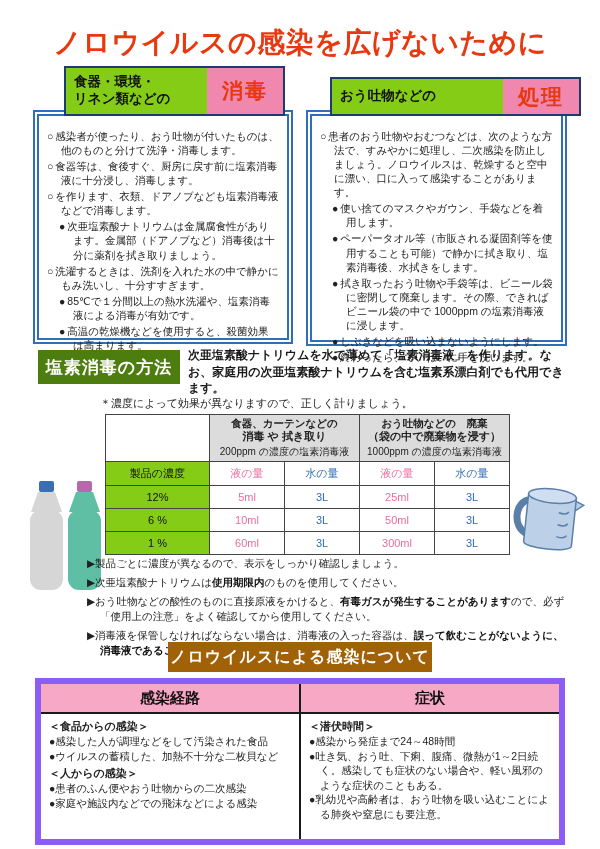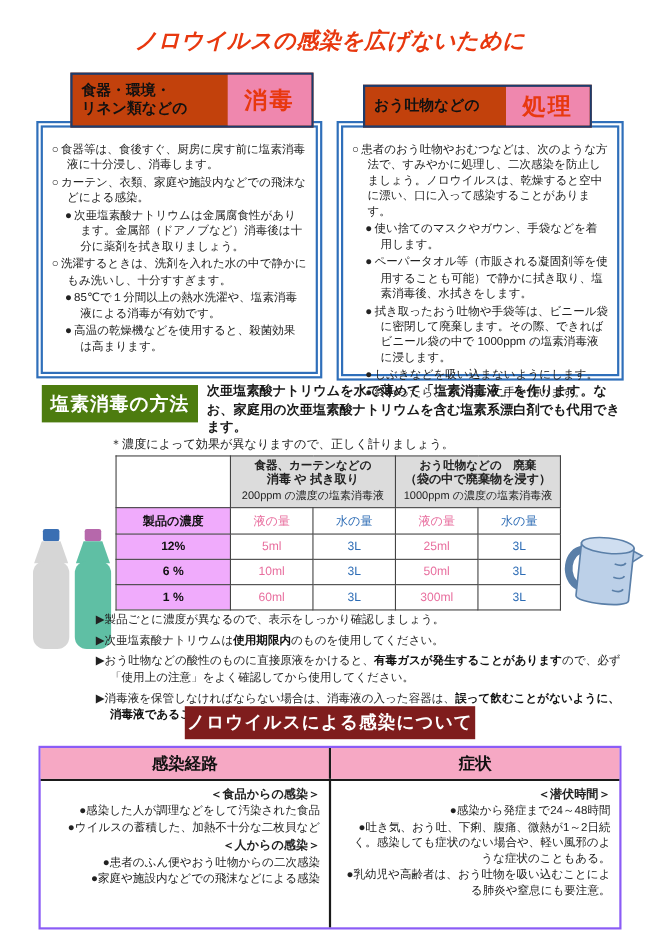--- a/index.html
+++ b/index.html
@@ -1,32 +1,32 @@
 <!DOCTYPE html>
 <html><head>
 <meta charset="utf-8">
 <style>
   html,body{margin:0;padding:0;background:#ffffff;}
   .page{position:relative;width:600px;height:849px;background:#fff;
         font-family:"Liberation Sans","DejaVu Sans",sans-serif;color:#222;overflow:hidden;}
 
   
   .main-title{position:absolute;top:24px;left:0;right:0;text-align:center;
-              font-size:20px;font-weight:bold;color:#e8380f;letter-spacing:0.5px;font-style:italic;}
+              font-size:28px;font-weight:bold;color:#e8380f;letter-spacing:0.5px;}
 
   
   .panel-box{position:absolute;background:#fff;border:6px double #2f6fba;box-sizing:border-box;
              padding:13px 8px 6px 8px;font-size:10.5px;line-height:1.34;}
   .panel-box.left{left:33px;top:110px;width:260px;height:234px;}
   .panel-box.right{left:306px;top:110px;width:261px;height:236px;}
 
   .panel-head{position:absolute;display:flex;align-items:stretch;border:2px solid #1c3c6e;
-              box-sizing:border-box;background:#c2410c;z-index:5;}
+              box-sizing:border-box;background:#84cc16;z-index:5;}
   .panel-head.left{left:64px;top:66px;height:50px;width:221px;}
-  .panel-head.right{left:330px;top:77px;height:39px;width:208px;}
+  .panel-head.right{left:330px;top:77px;height:39px;width:251px;}
   .panel-head .lbl{flex:1;display:flex;flex-direction:column;justify-content:center;
                    padding:1px 8px;font-weight:bold;color:#111;font-size:13.5px;line-height:1.25;}
   .panel-head .tag{width:76px;background:#ef87ae;display:flex;align-items:center;justify-content:center;
                    font-size:21px;font-weight:bold;color:#e8380f;letter-spacing:2px;}
 
   .it{padding-left:14px;text-indent:-14px;margin-bottom:2px;}
   .it .mk{margin-right:2px;}
   .it.sub{margin-left:12px;}
 
   
@@ -39,45 +39,45 @@
 
   table.dilution{position:absolute;left:105px;top:414px;border-collapse:collapse;table-layout:fixed;
                  font-size:11px;text-align:center;padding-left:11px;}
   table.dilution td{border:1px solid #444;padding:2px 2px;box-sizing:border-box;}
   td.c-label{width:104px;} td.c-val{width:75px;}
   .ghead td{background:#dcdcdc;}
   .ghead td.empty{background:#fff;}
   .g-l1{font-weight:bold;font-size:10.5px;line-height:1.25;}
   .g-l2{font-weight:bold;font-size:11px;line-height:1.25;text-align:center;}
   .g-l3{font-weight:normal;font-size:10px;line-height:1.5;}
-  .yl{background:#f0abfc;font-weight:bold;color:#111;}
+  .yl{background:#84cc16;font-weight:normal;color:#111;}
   .pk{color:#e86e9e;} .bl{color:#2d6cb5;}
   .shead td{height:24px;} .drow td{height:23px;}
 
   
   .bottles{position:absolute;left:28px;top:480px;}
   .cup{position:absolute;left:508px;top:468px;}
 
   
   .footnotes{position:absolute;left:100px;top:556px;width:468px;font-size:10.5px;line-height:1.42;color:#222;}
   .fn{text-indent:-13px;margin-bottom:4px;}
   .fn b{color:#111;}
 
   
-  .infection-head{position:absolute;left:168px;top:642px;width:264px;height:30px;background:#7f1d1d;
+  .infection-head{position:absolute;left:168px;top:642px;width:264px;height:30px;background:#a16207;
                   color:#fff;font-weight:bold;font-size:16px;display:flex;align-items:center;
                   justify-content:center;letter-spacing:1px;}
-  .infection-table{position:absolute;left:35px;top:678px;width:530px;height:167px;border:2px solid #8b5cf6;
+  .infection-table{position:absolute;left:35px;top:678px;width:530px;height:167px;border:6px solid #8b5cf6;
                    box-sizing:border-box;display:flex;flex-direction:column;}
   .inf-header{display:flex;height:28px;border-bottom:2px solid #1a1a1a;}
   .inf-header>div{flex:1;background:#f6a8c4;display:flex;align-items:center;justify-content:center;
                   font-size:15px;font-weight:bold;color:#111;}
   .inf-header>div:first-child{border-right:2px solid #1a1a1a;}
   .inf-body{flex:1;display:flex;}
-  .inf-body>div{flex:1;padding:5px 8px;font-size:10.5px;line-height:1.38;text-align:right;}
+  .inf-body>div{flex:1;padding:5px 8px;font-size:10.5px;line-height:1.38;}
   .inf-body>div:first-child{border-right:2px solid #1a1a1a;}
   .grp-head{font-weight:bold;font-size:11px;margin-top:3px;}
   .grp-head.first{margin-top:0;}
   .bullet{padding-left:11px;text-indent:-11px;}
 </style>
 </head>
 <body>
 
 <div class="page">
 
@@ -92,22 +92,23 @@
   </div>
 
   <div class="panel-head right">
     <div class="lbl">
       <span>おう吐物などの</span>
     </div>
     <div class="tag">処理</div>
   </div>
 
   <div class="panel-box left">
+    <div class="it"><span class="mk">○</span><span>感染者が使ったり、おう吐物が付いたものは、他のものと分けて洗浄・消毒します。</span></div>
     <div class="it"><span class="mk">○</span><span>食器等は、食後すぐ、厨房に戻す前に塩素消毒液に十分浸し、消毒します。</span></div>
-    <div class="it"><span class="mk">○</span><span>カーテン、衣類、家庭や施設内などでの飛沫などによる感染。</span></div>
+    <div class="it"><span class="mk">○</span><span>を作ります、衣類、ドアノブなども塩素消毒液などで消毒します。</span></div>
     <div class="it sub"><span class="mk">●</span><span>次亜塩素酸ナトリウムは金属腐食性があります。金属部（ドアノブなど）消毒後は十分に薬剤を拭き取りましょう。</span></div>
     <div class="it"><span class="mk">○</span><span>洗濯するときは、洗剤を入れた水の中で静かにもみ洗いし、十分すすぎます。</span></div>
     <div class="it sub"><span class="mk">●</span><span>85℃で１分間以上の熱水洗濯や、塩素消毒液による消毒が有効です。</span></div>
     <div class="it sub"><span class="mk">●</span><span>高温の乾燥機などを使用すると、殺菌効果は高まります。</span></div>
   </div>
 
   <div class="panel-box right">
     <div class="it"><span class="mk">○</span><span>患者のおう吐物やおむつなどは、次のような方法で、すみやかに処理し、二次感染を防止しましょう。ノロウイルスは、乾燥すると空中に漂い、口に入って感染することがあります。</span></div>
     <div class="it sub"><span class="mk">●</span><span>使い捨てのマスクやガウン、手袋などを着用します。</span></div>
     <div class="it sub"><span class="mk">●</span><span>ペーパータオル等（市販される凝固剤等を使用することも可能）で静かに拭き取り、塩素消毒後、水拭きをします。</span></div>

